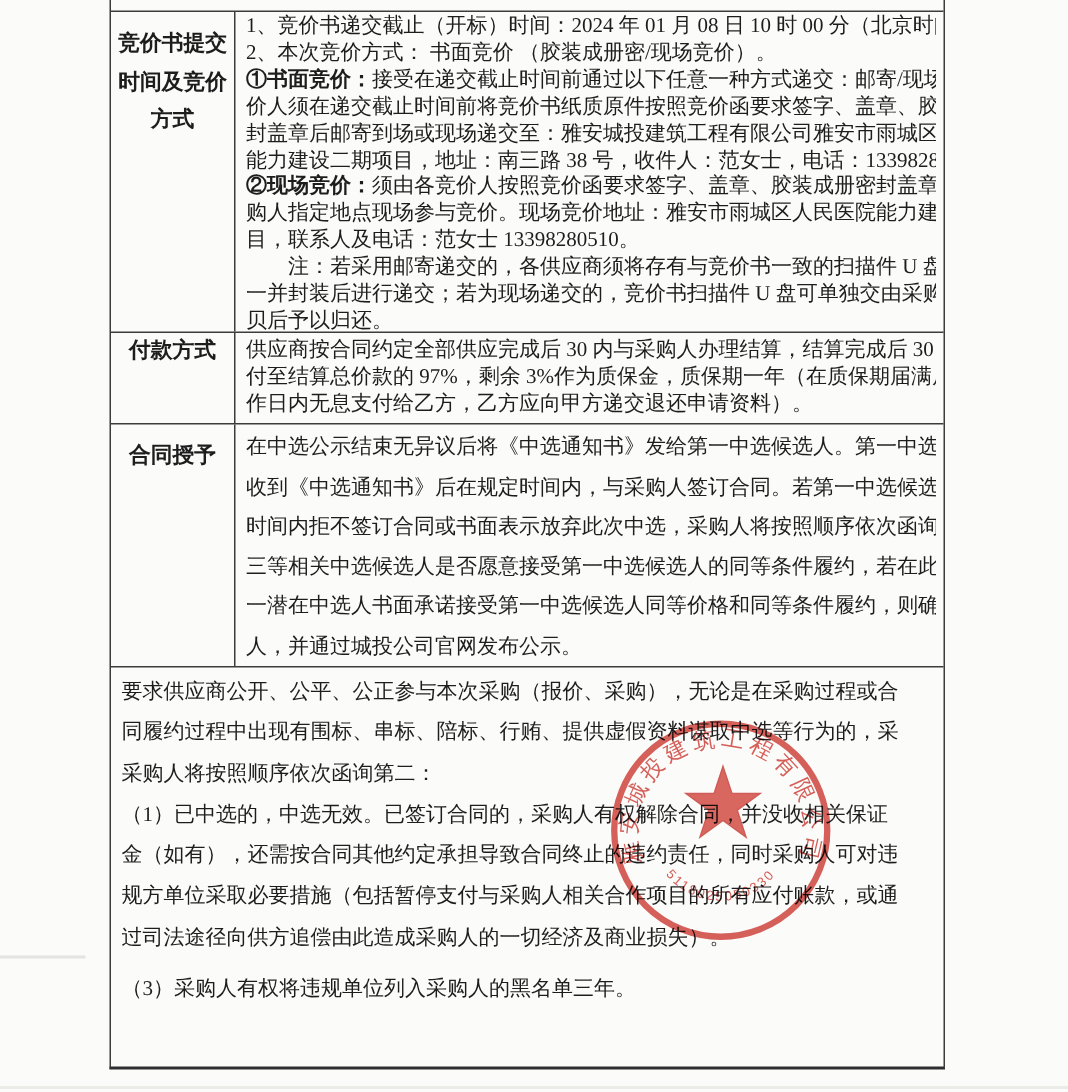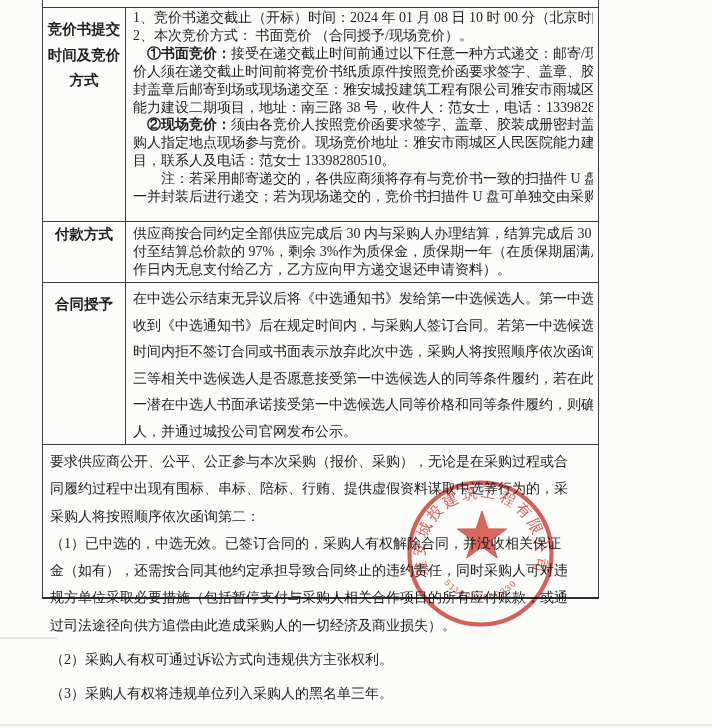--- a/index.html
+++ b/index.html
@@ -4,38 +4,38 @@
 <style>
   html,body{margin:0;padding:0;}
   body{
     width:712px;height:728px;position:relative;overflow:hidden;
     background:#fbfbfa;
     font-family:"Liberation Serif","DejaVu Serif",serif;
     color:#1d1d1d;
   }
   *{box-sizing:border-box;}
   .table{
-    position:absolute;left:42px;top:0;width:557px;height:599px;
+    position:absolute;left:73px;top:0;width:557px;height:713px;
     border-left:1px solid #3c3c3c;border-right:1px solid #3c3c3c;
     border-bottom:2px solid #2e2e2e;
     background:transparent;
   }
   .row{display:flex;border-bottom:1px solid #3c3c3c;}
   .row:last-child{border-bottom:none;}
   .sliver{height:8px;}
   .label-cell{
     width:83px;flex:0 0 83px;border-right:1px solid #3c3c3c;
     display:flex;flex-direction:column;align-items:center;justify-content:flex-start;
     font-weight:bold;font-size:14.5px;line-height:25.5px;text-align:center;
   }
   .label-cell.top{justify-content:flex-start;padding-top:9px;}
   .content-cell{flex:1;padding:0 5px 0 7px;overflow:hidden;}
   .line{white-space:pre;overflow:hidden;font-size:14px;}
   .line .u{text-underline-offset:3px;text-decoration-thickness:1px;}
-  .line .b{font-weight:bold;margin-left:14px;}
+  .line .b{font-weight:bold;}
   .line.ind{text-indent:28px;}
   .line.gap{margin-top:7px;}
   
   .row-bid-submission{height:214px;}
   .row-bid-submission .content-cell{padding-top:1px;}
   .row-bid-submission .line{line-height:17.9px;}
   .row-payment{height:61px;}
   .row-payment .content-cell{padding-top:3px;}
   .row-payment .line{line-height:18px;}
   .row-contract-award{height:162px;}
@@ -58,30 +58,31 @@
   <div class="row sliver"></div>
 
 <div class="row row-bid-submission">
       <div class="label-cell top">
         <div>竞价书提交</div>
         <div>时间及竞价</div>
         <div>方式</div>
       </div>
       <div class="content-cell">
         <div class="line"><span>1、竞价书递交截止（开标）时间：2024 年 01 月 08 日 10 时 00 分（北京时间）。</span></div>
-        <div class="line"><span>2、本次竞价方式：</span><span class="u"> 书面竞价 </span><span>（合同授予/现场竞价）。</span></div>
+        <div class="line"><span>2、本次竞价方式：</span><span class="u"> 书面竞价 </span><span>（胶装成册密/现场竞价）。</span></div>
         <div class="line"><span class="b">①书面竞价：</span><span>接受在递交截止时间前通过以下任意一种方式递交：</span><span class="u">邮寄/现场递交</span></div>
         <div class="line"><span>价人须在递交截止时间前将竞价书纸质原件按照竞价函要求签字、盖章、胶装成册密</span></div>
         <div class="line"><span>封盖章后邮寄到场或现场递交至：雅安城投建筑工程有限公司</span><span class="u">雅安市雨城区人民医院</span></div>
         <div class="line"><span class="u">能力建设二期项目</span><span>，地址：</span><span class="u">南三路 38 号</span><span>，收件人：</span><span class="u">范女士</span><span>，电话：</span><span class="u">13398280510</span></div>
         <div class="line"><span class="b">②现场竞价：</span><span>须由各竞价人按照竞价函要求签字、盖章、胶装成册密封盖章后到采</span></div>
         <div class="line"><span>购人指定地点现场参与竞价。现场竞价地址：</span><span class="u">雅安市雨城区人民医院能力建设二期项</span></div>
         <div class="line"><span class="u">目</span><span>，联系人及电话：</span><span class="u">范女士 13398280510</span><span>。</span></div>
         <div class="line ind"><span>注：若采用邮寄递交的，各供应商须将存有与竞价书一致的扫描件 U 盘与竞价书</span></div>
         <div class="line"><span>一并封装后进行递交；若为现场递交的，竞价书扫描件 U 盘可单独交由采购人现场拷</span></div>
+        <div class="line"><span>贝后予以归还。</span></div>
       </div>
     </div>
     <div class="row row-payment">
       <div class="label-cell">
         <div>付款方式</div>
       </div>
       <div class="content-cell">
         <div class="line"><span>供应商按合同约定全部供应完成后 30 内与采购人办理结算，结算完成后 30 日内，支</span></div>
         <div class="line"><span>付至结算总价款的 97%，剩余 3%作为质保金，质保期一年（在质保期届满后 30 个工</span></div>
         <div class="line"><span>作日内无息支付给乙方，乙方应向甲方递交退还申请资料）。</span></div>
@@ -102,21 +103,20 @@
     </div>
     <div class="row row-integrity">
       <div class="content-cell">
         <div class="line"><span>要求供应商公开、公平、公正参与本次采购（报价、采购），无论是在采购过程或合</span></div>
         <div class="line"><span>同履约过程中出现有围标、串标、陪标、行贿、提供虚假资料谋取中选等行为的，采</span></div>
         <div class="line"><span>采购人将按照顺序依次函询第二：</span></div>
         <div class="line"><span>（1）已中选的，中选无效。已签订合同的，采购人有权解除合同，并没收相关保证</span></div>
         <div class="line"><span>金（如有），还需按合同其他约定承担导致合同终止的违约责任，同时采购人可对违</span></div>
         <div class="line"><span>规方单位采取必要措施（包括暂停支付与采购人相关合作项目的所有应付账款，或通</span></div>
         <div class="line"><span>过司法途径向供方追偿由此造成采购人的一切经济及商业损失）。</span></div>
-        <div class="line gap"><span>（2）采购人有权可通过诉讼方式向违规供方主张权利。</span></div>
         <div class="line gap"><span>（3）采购人有权将违规单位列入采购人的黑名单三年。</span></div>
       </div>
     </div>
   </div>
 
 <svg class="stamp" viewBox="0 0 162 166" width="162" height="166">
   <defs>
     <path id="seal-arc-top" d="M 28.6,102.5 A 56,56 0 1 1 132.4,102.5" fill="none"></path>
     <path id="seal-arc-bottom" d="M 42,108.5 A 47,47 0 0 0 119,108.5" fill="none"></path>
   </defs>

